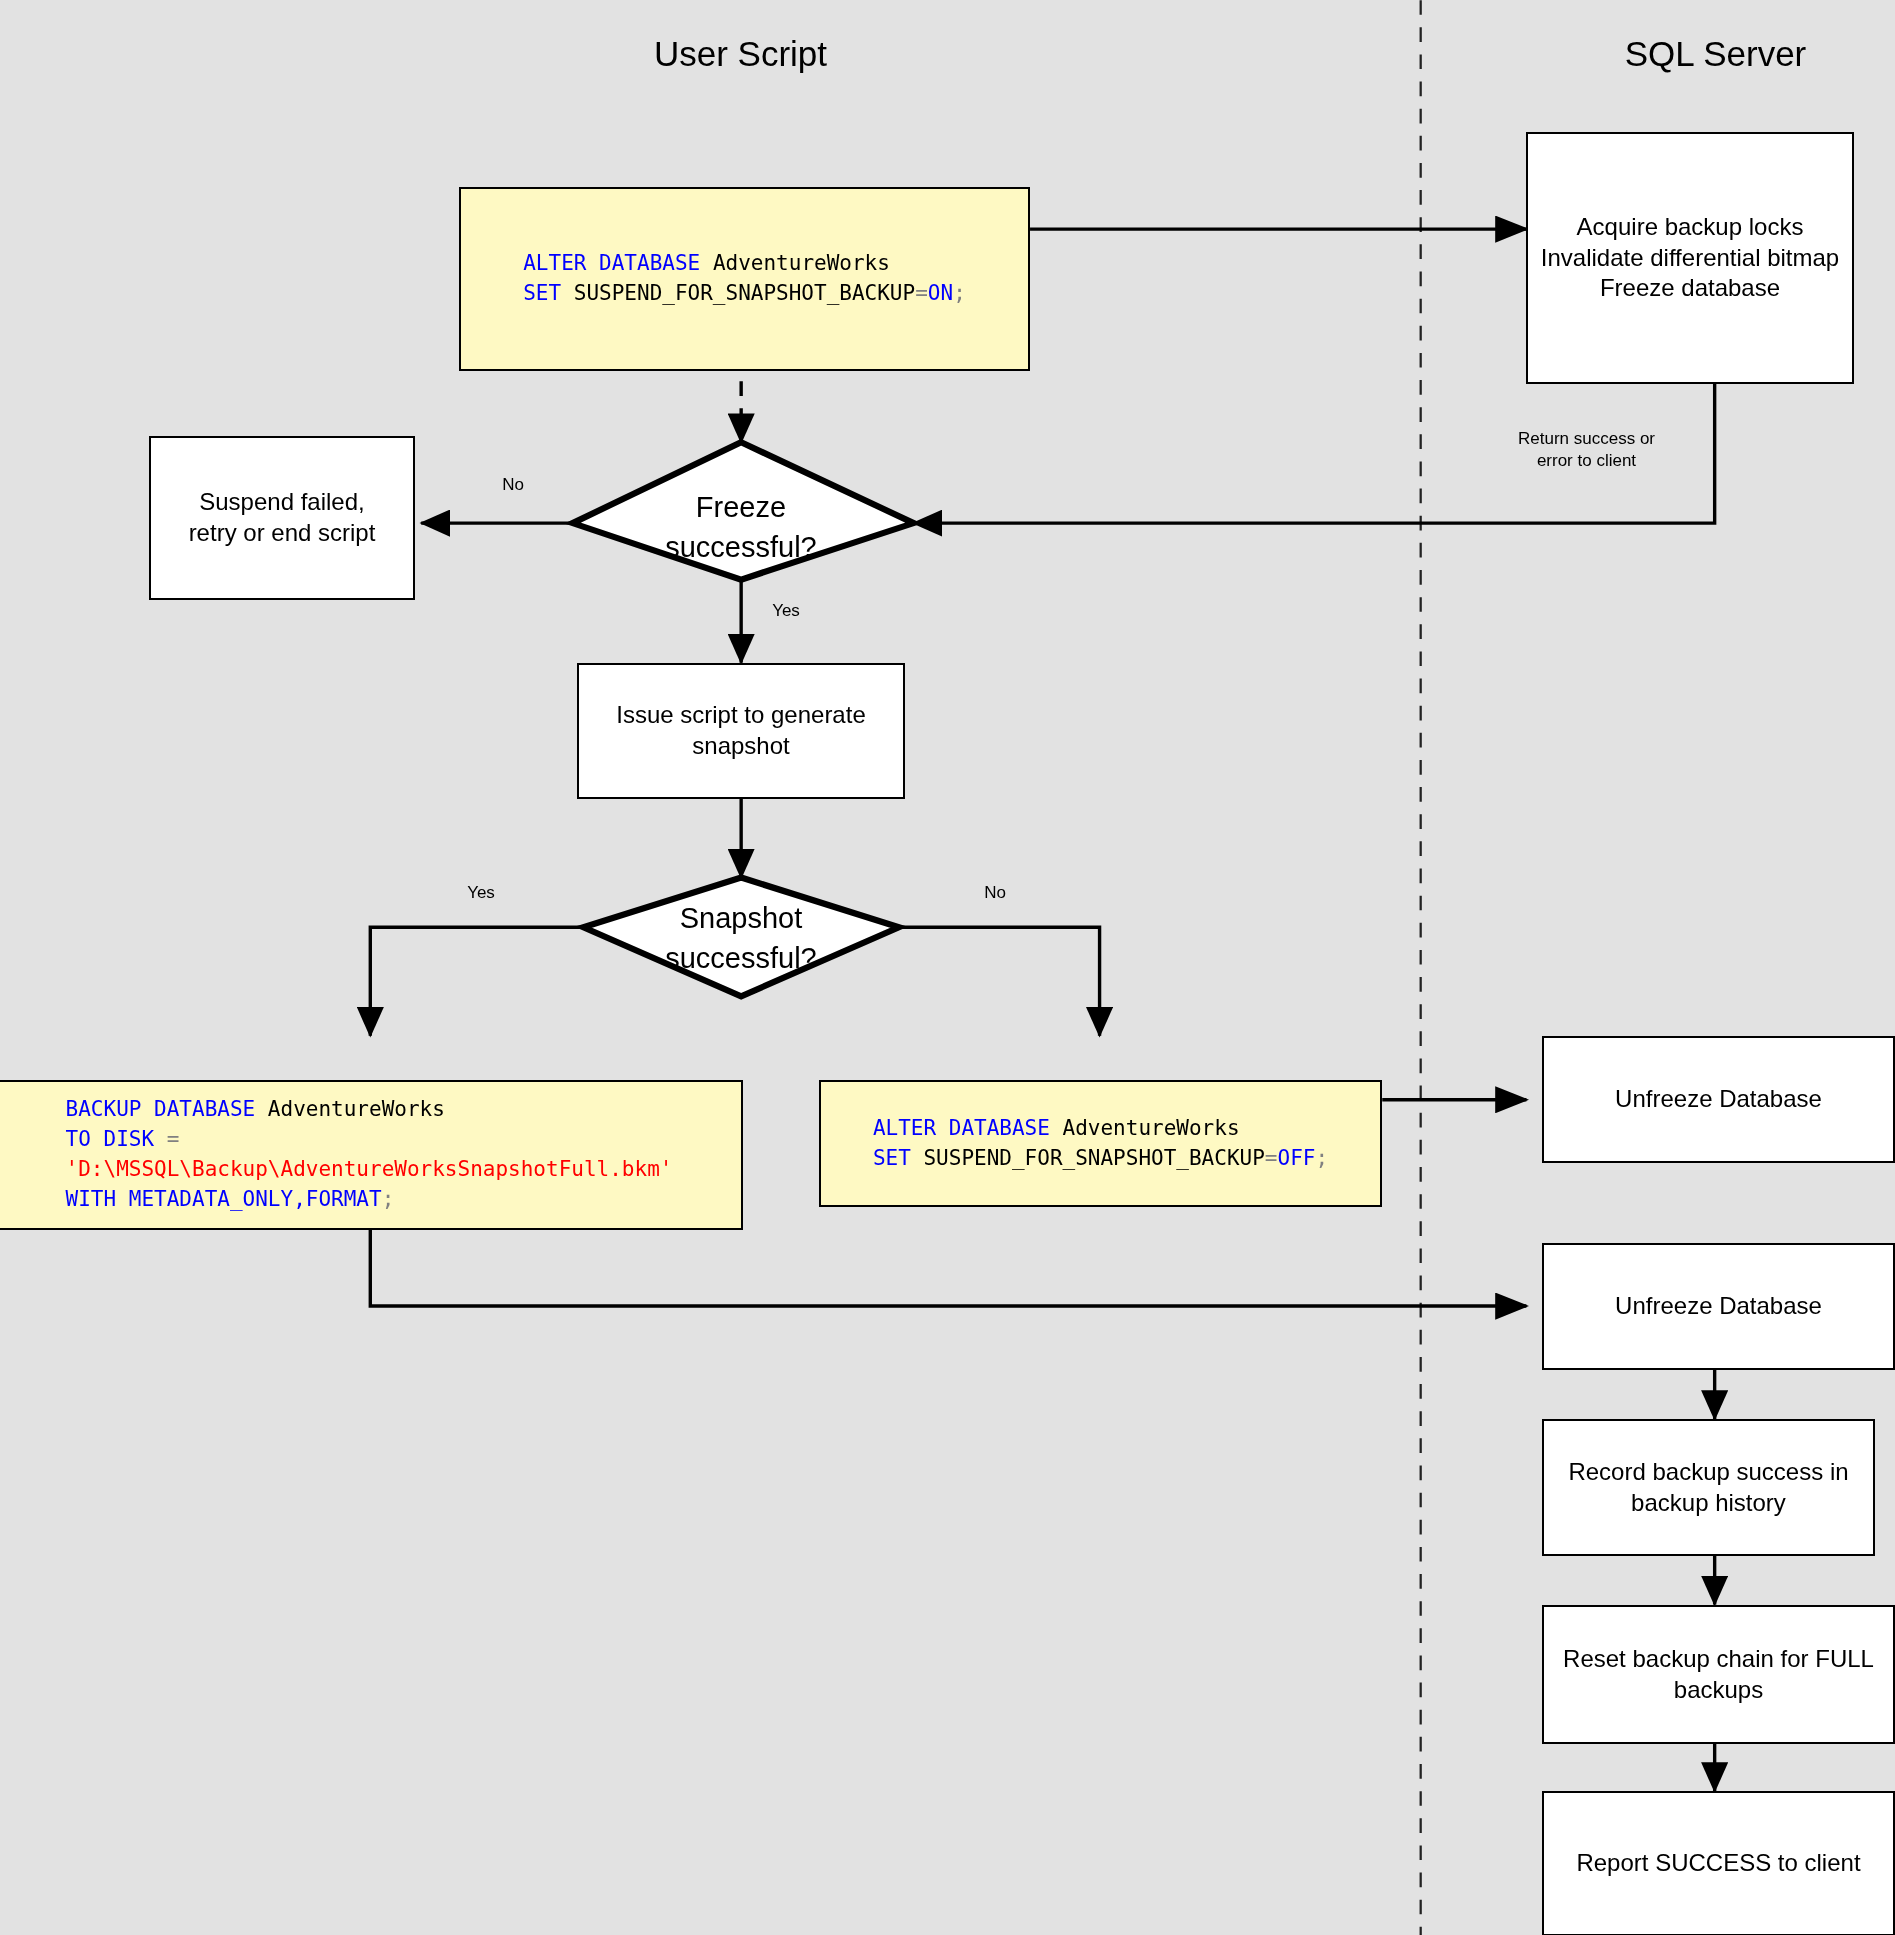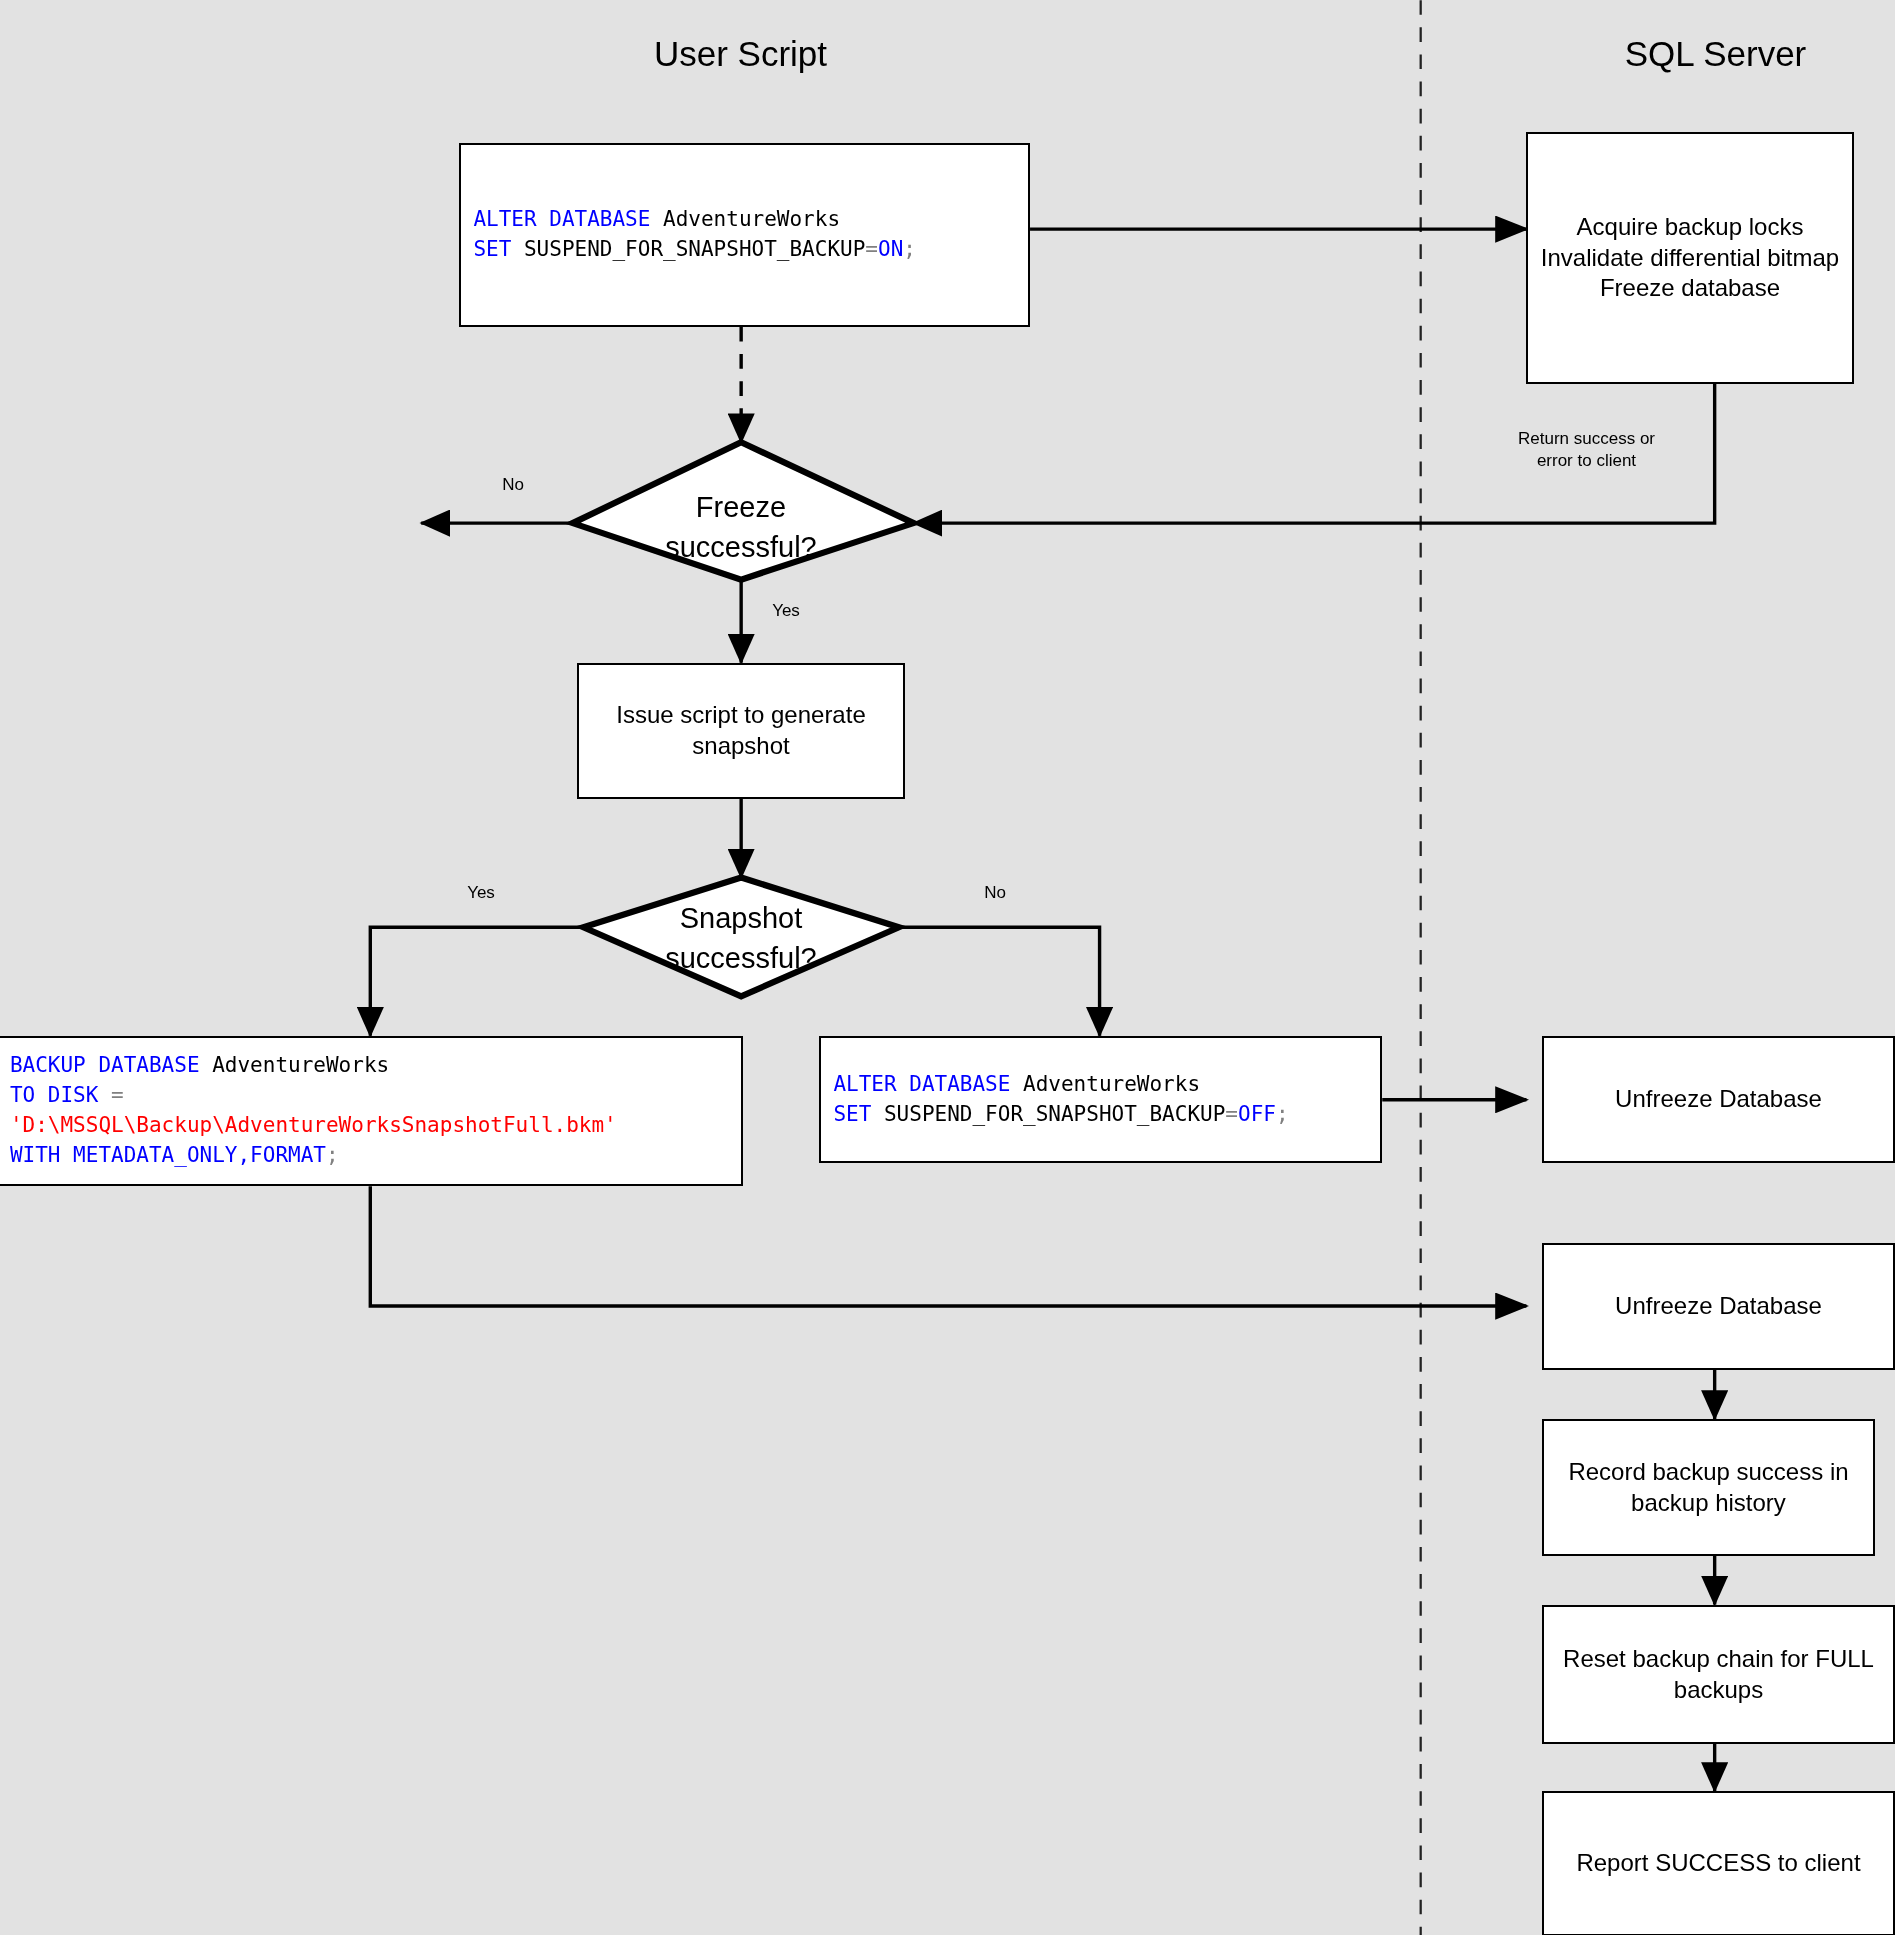--- a/index.html
+++ b/index.html
@@ -32,26 +32,27 @@
     text-align: center;
   }
   .node .txt {
     font-size: 24px;
     line-height: 1.28;
     color: #000;
     padding: 0 10.2px;
   }
   .codebox {
     position: absolute;
-    background: #ffffff;
+    background: #fef9c3;
     border: 2.8px solid #000000;
     box-sizing: border-box;
     display: flex;
     align-items: center;
-    justify-content: flex-start;
+    justify-content: center;
+    margin-top: 44px;
   }
   .codebox pre {
     margin: 0;
     padding: 0 12.4px;
     font-family: "DejaVu Sans Mono", monospace;
     font-size: 21px;
     line-height: 1.42;
     white-space: pre;
     color: #000000;
   }
@@ -138,20 +139,24 @@
     <pre><span class="kw">ALTER DATABASE </span><span class="id">AdventureWorks</span>
 <span class="kw">SET </span><span class="id">SUSPEND_FOR_SNAPSHOT_BACKUP</span><span class="pun">=</span><span class="kw">ON</span><span class="pun">;</span></pre>
   </div>
 
   <div class="node" style="left:1526px; top:132px; width:328px; height:252px;">
     <div class="txt" style="white-space:pre-line;">Acquire backup locks
 Invalidate differential bitmap
 Freeze database</div>
   </div>
 
+  <div class="node" style="left:149px; top:436px; width:266px; height:164px;">
+    <div class="txt" style="white-space:pre-line;">Suspend failed,
+retry or end script</div>
+  </div>
 
   <div class="diamond-label" style="left:628px; top:487px; width:226px; text-align:center;">
     <div>Freeze</div>
     <div>successful?</div>
   </div>
 
   <div class="node" style="left:577px; top:663px; width:328px; height:136px;">
     <div class="txt" style="white-space:pre-line;">Issue script to generate
 snapshot</div>
   </div>

